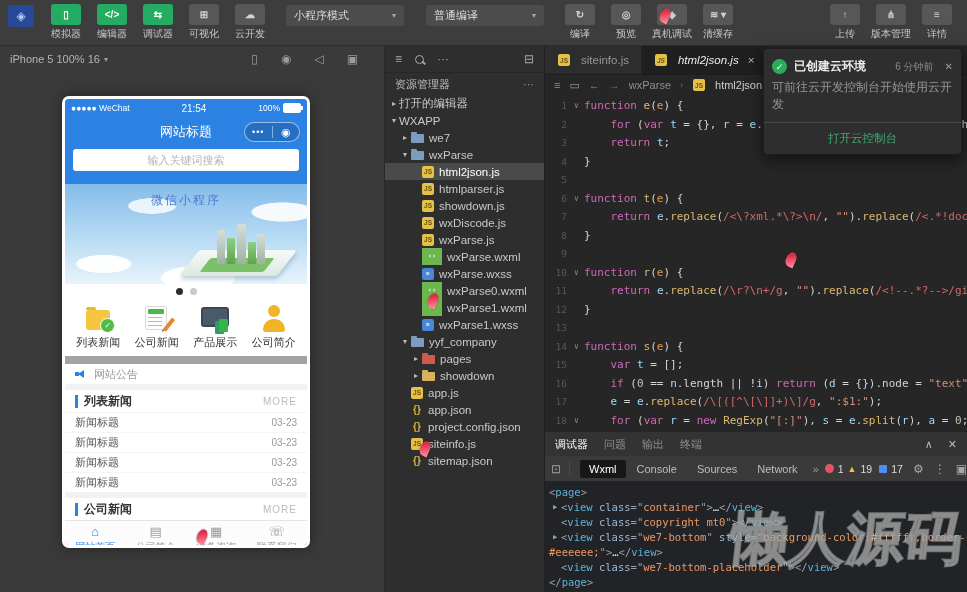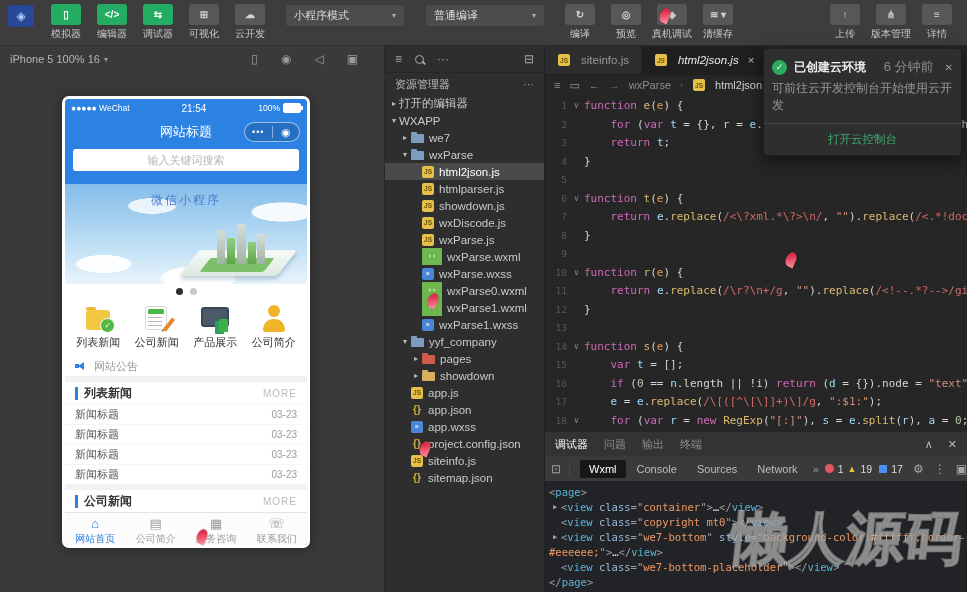--- a/index.html
+++ b/index.html
@@ -66,21 +66,21 @@
     color:#fff;font-size:8px;line-height:13px;text-align:center;border:1px solid #fff;}
   .qd{position:absolute;inset:1px 5px 2px 3px;background:#fdfdfd;border:1px solid #d8d8d8;border-radius:2px;}
   .qd::before{content:"";position:absolute;left:2px;right:2px;top:2px;height:5px;background:#4cb84c;border-radius:1px;}
   .qlines{position:absolute;left:6px;right:10px;top:12px;height:11px;
     background:repeating-linear-gradient(180deg,#b9b9b9 0 1px,transparent 1px 4px);}
   .qpencil{position:absolute;right:1px;bottom:0;width:3.5px;height:15px;background:#e8872e;transform:rotate(38deg);border-radius:1px;}
   .qpencil::after{content:"";position:absolute;bottom:-3px;left:0;border-left:1.7px solid transparent;border-right:1.7px solid transparent;border-top:3px solid #8c5a20;}
   .qbk{position:absolute;right:2px;bottom:0;width:9px;height:13px;background:#37b34a;border-radius:1px;box-shadow:-4px 2px 0 #2e9e60;}
   .qhd{position:absolute;top:0;left:50%;margin-left:-6px;width:12px;height:12px;border-radius:50%;background:#f0b429;}
   .qbody{position:absolute;bottom:0;left:50%;margin-left:-11px;width:22px;height:13px;border-radius:11px 11px 3px 3px;background:#f0b429;}
-  .annc{height:20px;background:#fff;display:flex;align-items:center;gap:8px;padding:0 10px;color:#9a9a9a;font-size:11px;flex:none;}
+  .annc{height:20px;background:#fff;display:flex;align-items:center;gap:8px;padding:0 10px;color:#9a9a9a;font-size:11px;flex:none;margin-top:8px;}
   .spk{width:11px;height:9px;position:relative;flex:none;}
   .spk::before{content:"";position:absolute;left:0;top:2.5px;width:4px;height:4px;background:#2b82e2;}
   .spk::after{content:"";position:absolute;left:3px;top:0;border-top:4.5px solid transparent;border-bottom:4.5px solid transparent;border-right:6px solid #2b82e2;}
   .sect-div{height:6px;background:#f2f2f2;flex:none;}
   .shead{height:22px;background:#fff;display:flex;align-items:center;padding:0 10px;gap:6px;flex:none;}
   .sbar{width:3px;height:13px;background:#2b82e2;flex:none;}
   .stitle{font-size:12px;color:#333;font-weight:bold;flex:1;}
   .more{font-size:10px;color:#bbb;letter-spacing:1px;}
   .nrow{height:19px;background:#fff;display:flex;align-items:center;padding:0 10px;font-size:11px;color:#555;border-top:1px solid #f5f5f5;flex:none;}
   .ndate{margin-left:auto;color:#999;font-size:10px;}
@@ -141,21 +141,21 @@
   .wxml{background:#212327;height:111px;font-family:"DejaVu Sans Mono",monospace;font-size:10.5px;line-height:15px;padding:3px 4px;overflow:hidden;}
   .wline{white-space:pre;display:flex;}
   .warr{width:12px;color:#9aa0a6;font-size:7px;text-align:center;flex:none;line-height:15px;}
   .xp{color:#9aa0a6;}.xt{color:#5db0d7;}.xa{color:#9bbbdc;}.xv{color:#ef9862;}.xx{color:#e8eaed;}
   
   .toast{position:absolute;left:763px;top:48px;width:199px;background:#2e2e2e;border:1px solid #1e1e1e;border-radius:4px;
     box-shadow:0 5px 16px rgba(0,0,0,.55);z-index:40;box-sizing:border-box;}
   .t-head{display:flex;align-items:center;gap:7px;padding:9px 8px 4px;}
   .t-check{width:15px;height:15px;border-radius:50%;background:#2cab5f;color:#fff;font-size:9px;display:flex;align-items:center;justify-content:center;flex:none;}
   .t-title{font-size:12px;color:#ededed;font-weight:bold;}
-  .t-time{margin-left:auto;font-size:13px;color:#8b8b8b;}
+  .t-time{margin-left:auto;font-size:10px;color:#8b8b8b;}
   .t-x{color:#9a9a9a;font-size:10px;margin-left:4px;}
   .t-desc{padding:0 8px 9px;font-size:12px;color:#969696;}
   .t-act{border-top:1px solid #454545;padding:8px 0;text-align:center;color:#3fae71;font-size:11.5px;}
   
   .watermark{position:absolute;right:4px;bottom:14px;font-size:57px;font-weight:bold;
     color:rgba(115,115,115,.62);-webkit-text-stroke:2px rgba(195,195,195,.5);letter-spacing:1px;
     transform:skewX(-6deg);z-index:60;pointer-events:none;font-family:"DejaVu Sans",sans-serif;}
   .cursor{position:absolute;width:10px;height:15px;background:linear-gradient(150deg,#ff93a0,#dd2c4a 75%);
     border-radius:0 55% 55% 55%;transform:rotate(205deg);z-index:55;box-shadow:0 0 2px rgba(0,0,0,.35);}
 </style>
@@ -463,25 +463,20 @@
         </div>
         <div class="trow" style="padding-left: 15px;">
           <span class="tarrow"></span>
           <span class="fi js">JS</span>
           <span>app.js</span>
         </div>
         <div class="trow" style="padding-left: 15px;">
           <span class="tarrow"></span>
           <span class="fi json">{}</span>
           <span>app.json</span>
-        </div>
-        <div class="trow" style="padding-left: 15px;">
-          <span class="tarrow"></span>
-          <span class="fi wxss">≡</span>
-          <span>app.wxss</span>
         </div>
         <div class="trow" style="padding-left: 15px;">
           <span class="tarrow"></span>
           <span class="fi json">{}</span>
           <span>project.config.json</span>
         </div>
         <div class="trow" style="padding-left: 15px;">
           <span class="tarrow"></span>
           <span class="fi js">JS</span>
           <span>siteinfo.js</span>

